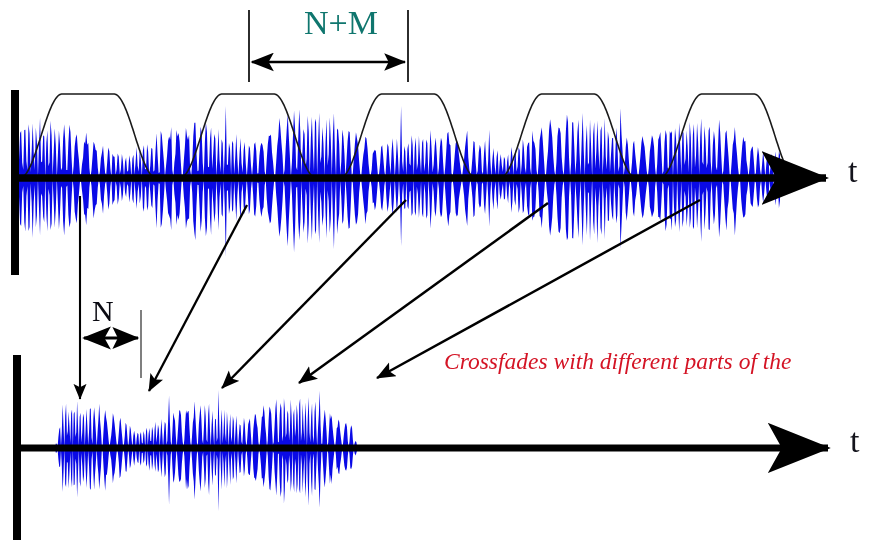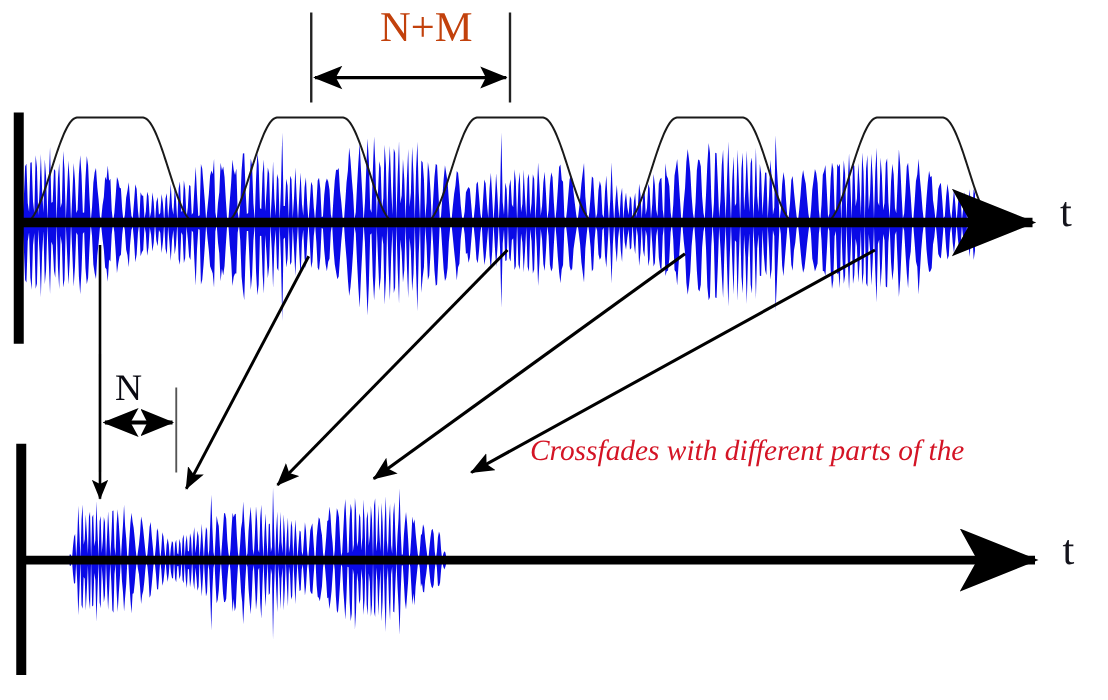--- a/index.html
+++ b/index.html
@@ -1,25 +1,25 @@
 <!DOCTYPE html>
 <html><head>
 <meta charset="utf-8">
 <style>
   html,body{margin:0;padding:0;background:#ffffff;}
   body{width:886px;height:560px;overflow:hidden;
        font-family:"Liberation Serif", serif;}
   #stage{position:relative;width:886px;height:560px;background:#fff;}
   svg.layer{position:absolute;left:0;top:0;width:886px;height:560px;}
   .lbl{position:absolute;white-space:nowrap;line-height:1;}
-  #lbl-nm{left:304px;top:6px;font-size:34px;color:#c2410c;font-family:"Liberation Serif",serif;}
+  #lbl-nm{left:304px;top:6px;font-size:34px;color:#0f766e;font-family:"Liberation Serif",serif;}
   #lbl-n{left:92px;top:296px;font-size:30px;color:#0a0a12;font-family:"Liberation Serif",serif;}
   #lbl-t-top{left:848px;top:154px;font-size:34px;color:#14141c;font-family:"Liberation Serif",serif;}
   #lbl-t-bot{left:850px;top:424px;font-size:34px;color:#14141c;font-family:"Liberation Serif",serif;}
-  #note{position:absolute;left:424px;top:348px;width:440px;
+  #note{position:absolute;left:444px;top:348px;width:440px;
         font-family:"Liberation Serif","DejaVu Serif",serif;font-style:italic;
         font-size:23.5px;line-height:1.16;color:#d41425;}
   #note div{white-space:nowrap;}
 </style>
 </head>
 <body>
 
 <div id="stage">
 
   <svg class="layer" viewBox="0 0 886 560">

